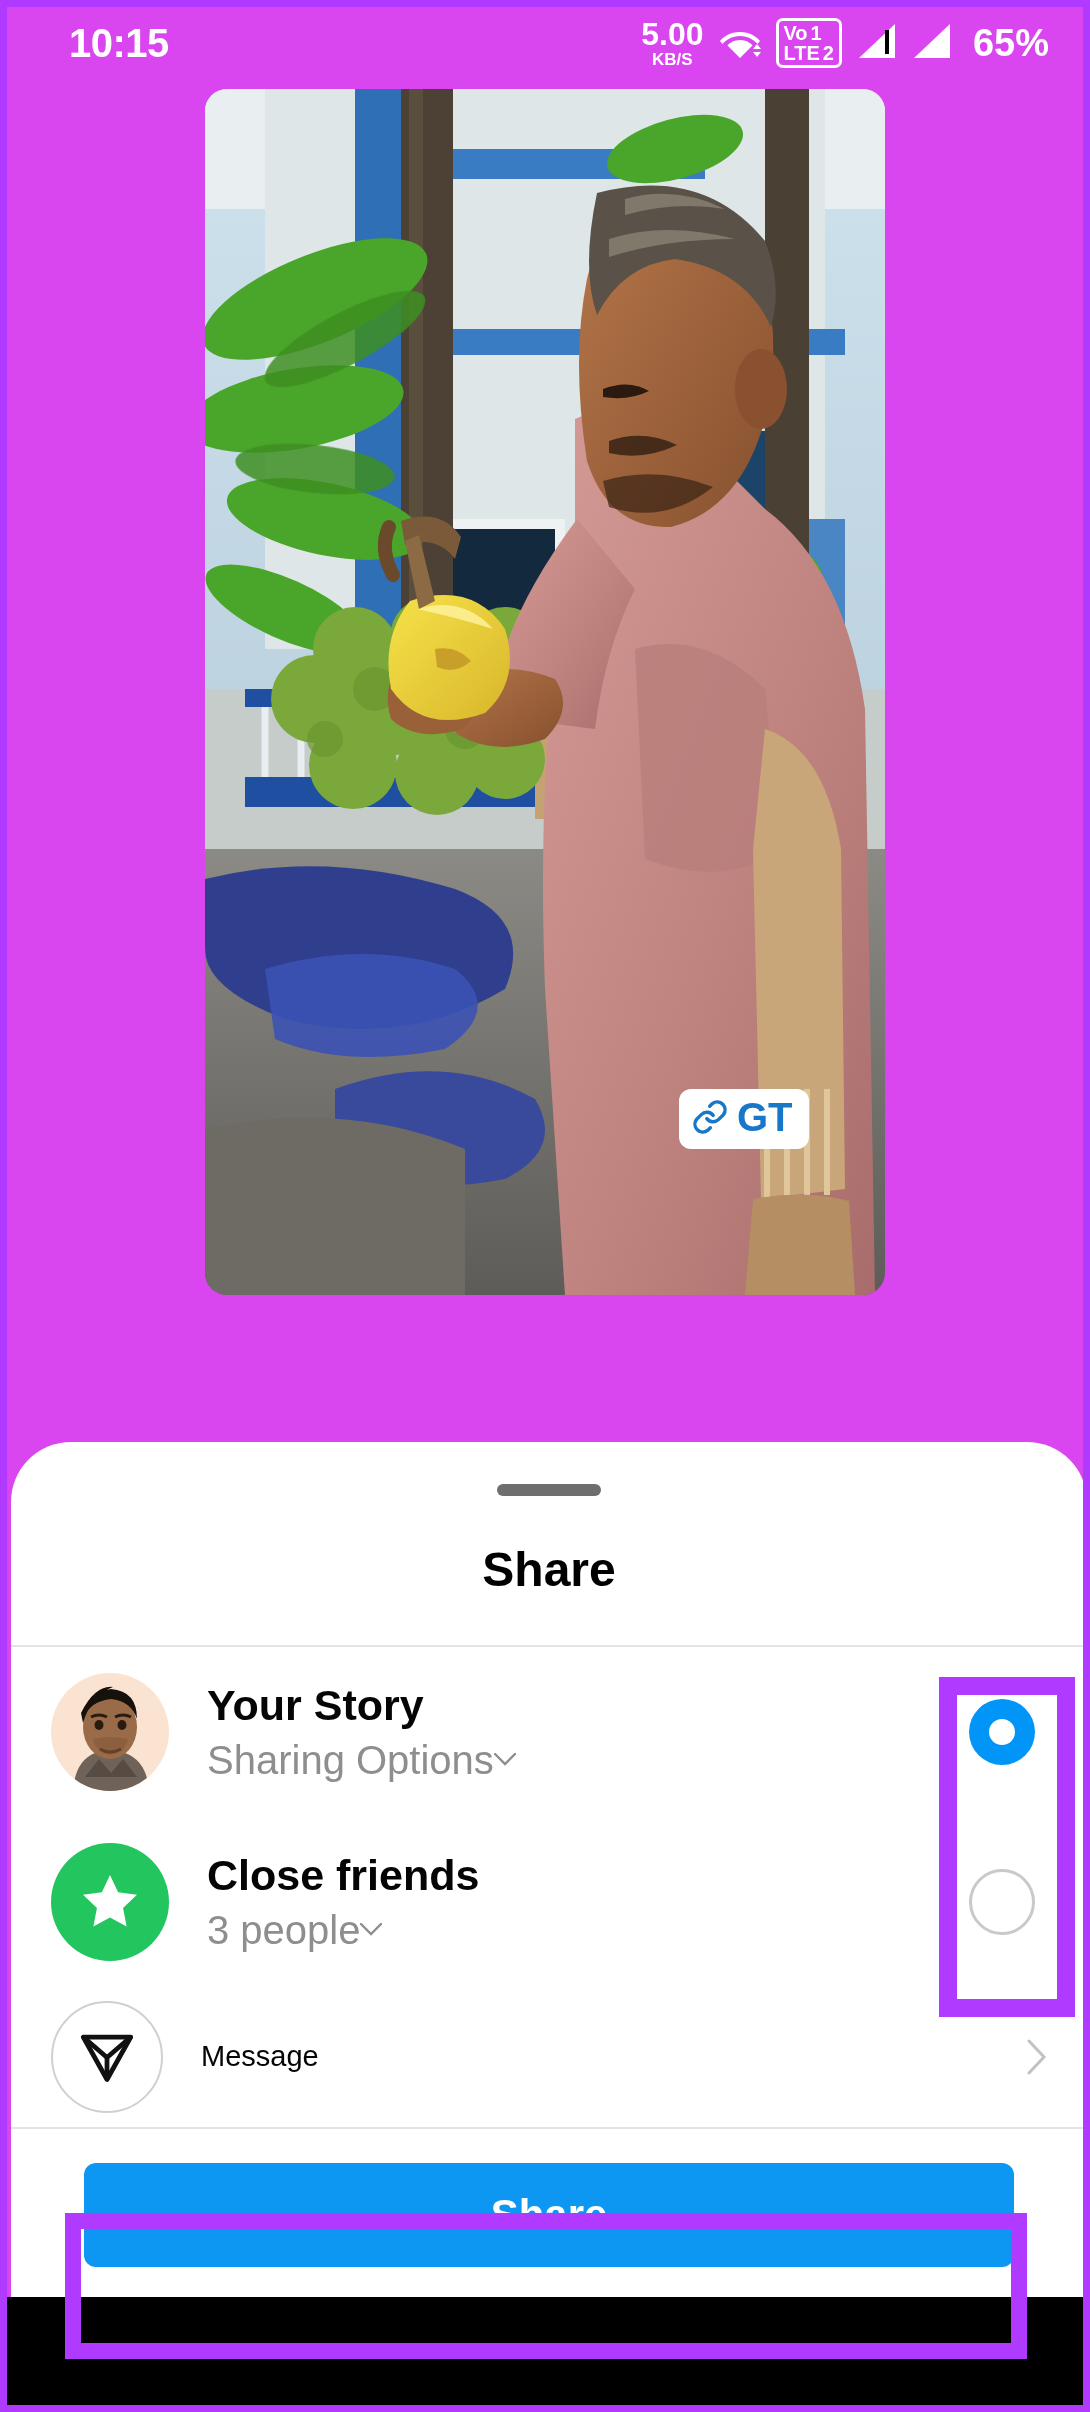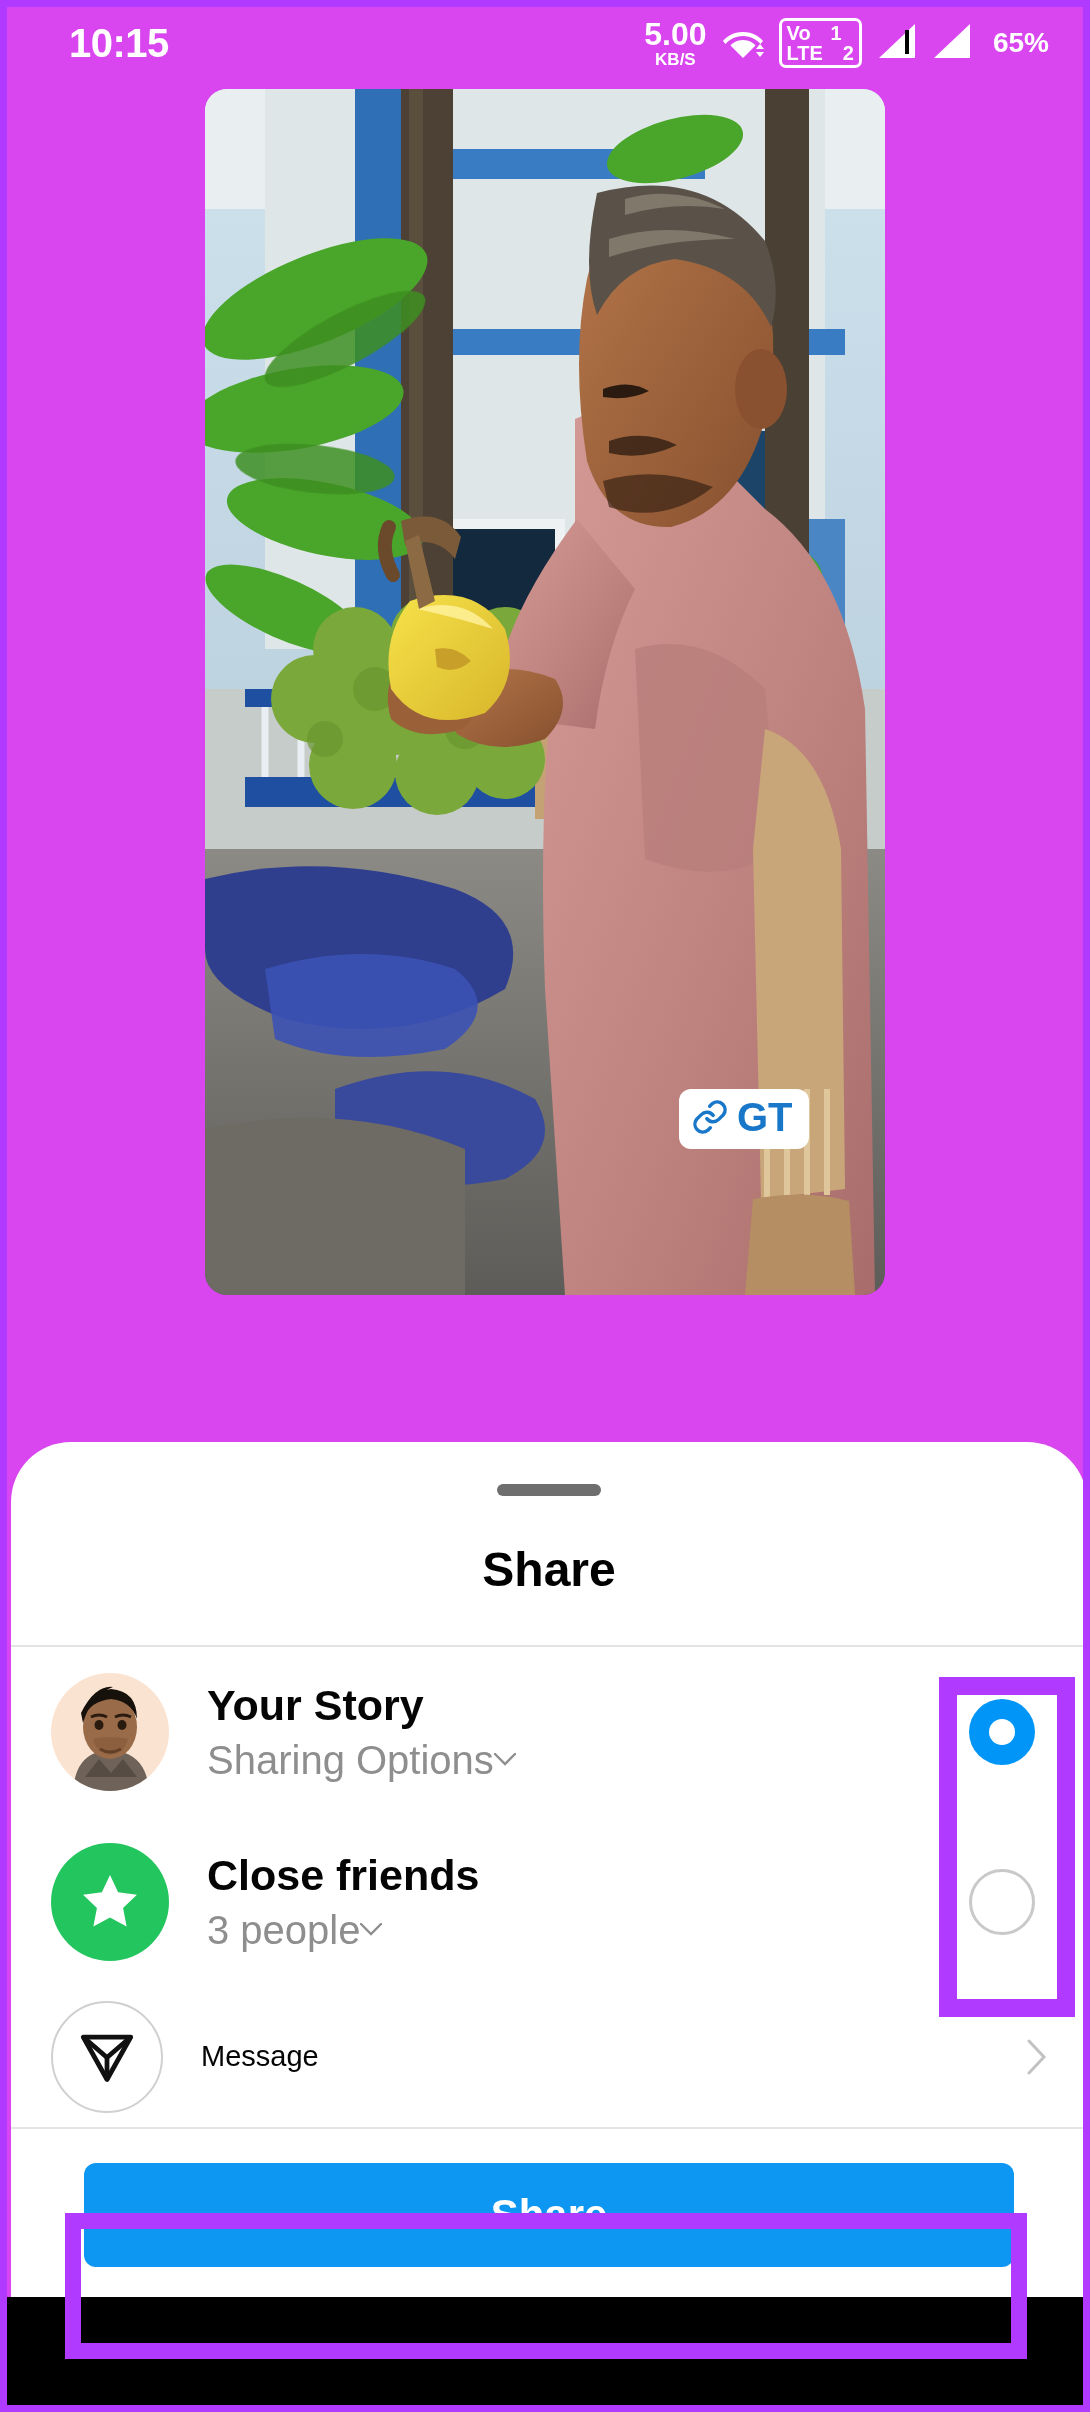--- a/index.html
+++ b/index.html
@@ -22,23 +22,23 @@
   #clock { font-size:40px; font-weight:700; letter-spacing:-0.5px; }
   #sb-right { display:flex; align-items:center; gap:15px; }
   .netspeed { display:flex; flex-direction:column; align-items:center; line-height:1; }
   .netspeed .num { font-size:32px; font-weight:700; }
   .netspeed .unit { font-size:17px; font-weight:700; margin-top:1px; }
   .volte-badge {
     border:3px solid #fff; border-radius:7px; padding:2px 5px;
     display:flex; flex-direction:column; align-items:flex-start;
     line-height:1; font-weight:800;
   }
-  .volte-badge .r1 { font-size:20px; display:flex; gap:20px; align-items:flex-start;}
-  .volte-badge .r2 { font-size:20px; display:flex; gap:20px; align-items:flex-start;}
-  #battery { font-size:28px; font-weight:700; margin-left:6px; }
+  .volte-badge .r1 { font-size:20px; display:flex; gap:3px; align-items:flex-start;}
+  .volte-badge .r2 { font-size:20px; display:flex; gap:3px; align-items:flex-start;}
+  #battery { font-size:38px; font-weight:700; margin-left:6px; }
 
   
   #photo {
     position:absolute; left:198px; top:82px; width:680px; height:1206px;
     border-radius:22px; overflow:hidden;
   }
   #photo svg { display:block; width:100%; height:100%; }
   #watermark {
     position:absolute; left:474px; top:1000px;
     background:#fff; border-radius:12px;

